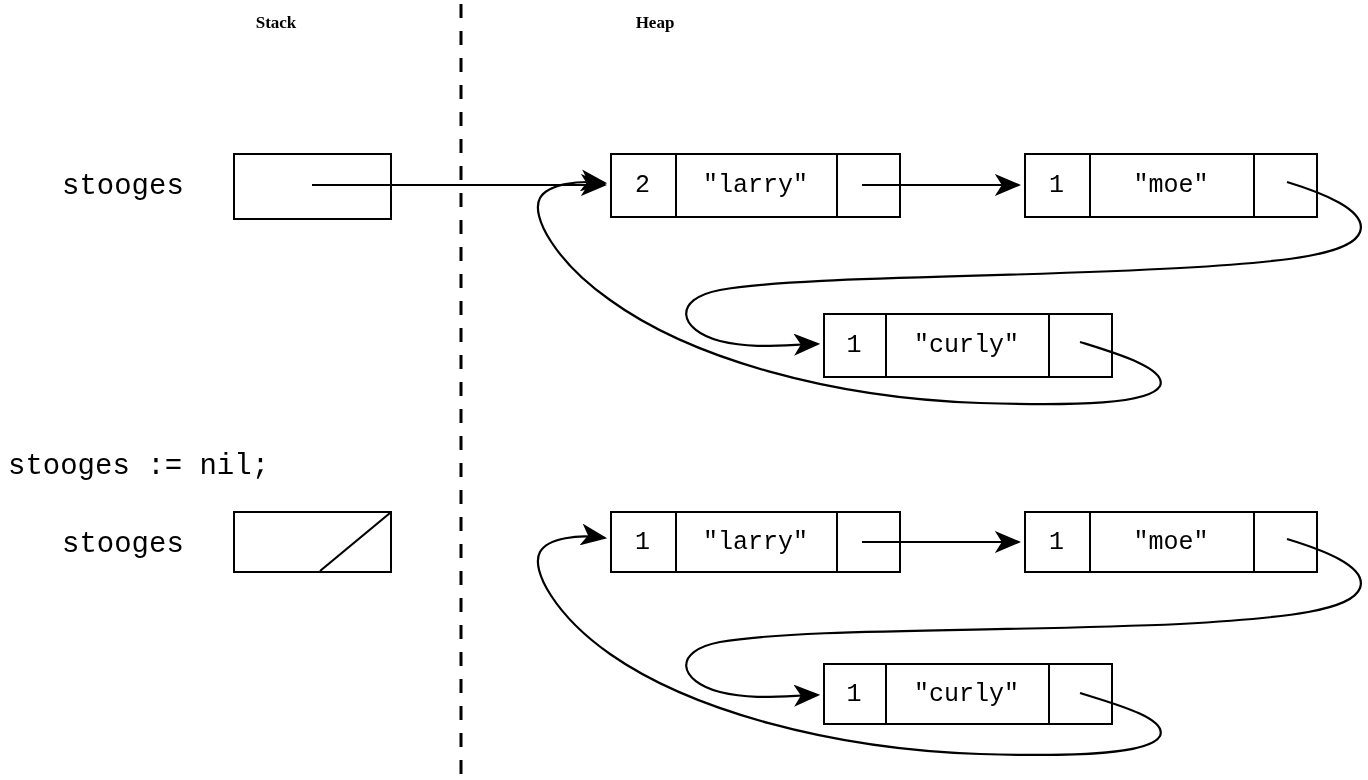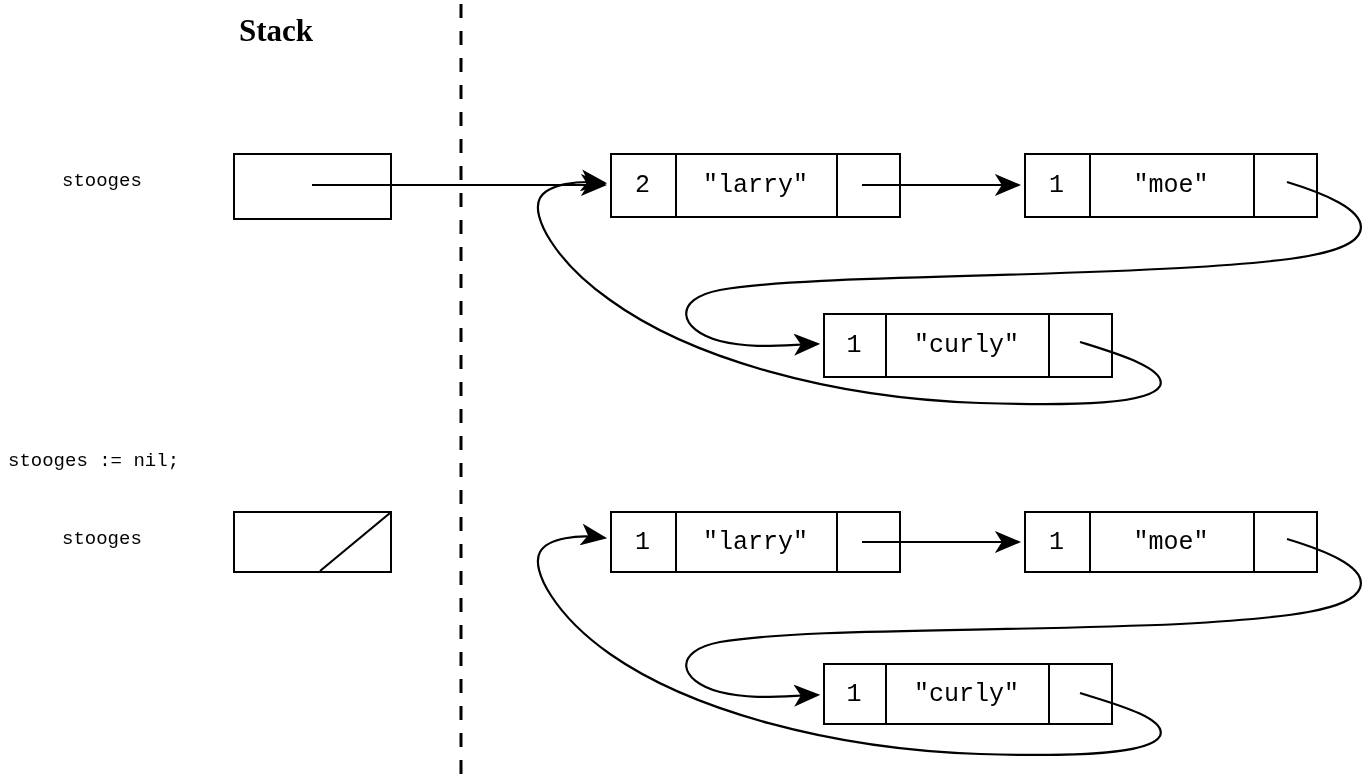--- a/index.html
+++ b/index.html
@@ -21,28 +21,28 @@
     left: 0;
     top: 0;
     width: 1368px;
     height: 780px;
     pointer-events: none;
   }
   .hdr {
     position: absolute;
     font-family: "Liberation Serif", "DejaVu Serif", serif;
     font-weight: bold;
-    font-size: 31px;
+    font-size: 17px;
     color: #000;
     white-space: nowrap;
   }
   .mono {
     position: absolute;
     font-family: "Liberation Mono", "DejaVu Sans Mono", monospace;
-    font-size: 19px;
+    font-size: 29px;
     color: #000;
     white-space: nowrap;
   }
   .box {
     position: absolute;
     border: 2px solid #000;
     box-sizing: border-box;
     background: transparent;
   }
   .vline {
@@ -61,20 +61,21 @@
     color: #000;
     white-space: nowrap;
   }
 </style>
 </head>
 <body>
 
 <div id="canvas">
 
   <div class="hdr" style="left:196px; top:13px; width:160px; text-align:center;">Stack</div>
+  <div class="hdr" style="left:575px; top:13px; width:160px; text-align:center;">Heap</div>
 
   <svg class="layer">
     <line x1="461" y1="4" x2="461" y2="778" stroke="#000" stroke-width="3" stroke-dasharray="14,13"></line>
   </svg>
 
   <div class="mono" style="left:62px; top:170px;">stooges</div>
 
   <div class="box" style="left:233px; top:153px; width:159px; height:67px;"></div>
 
   <div class="box" style="left:610px; top:153px; width:291px; height:65px;"></div>

